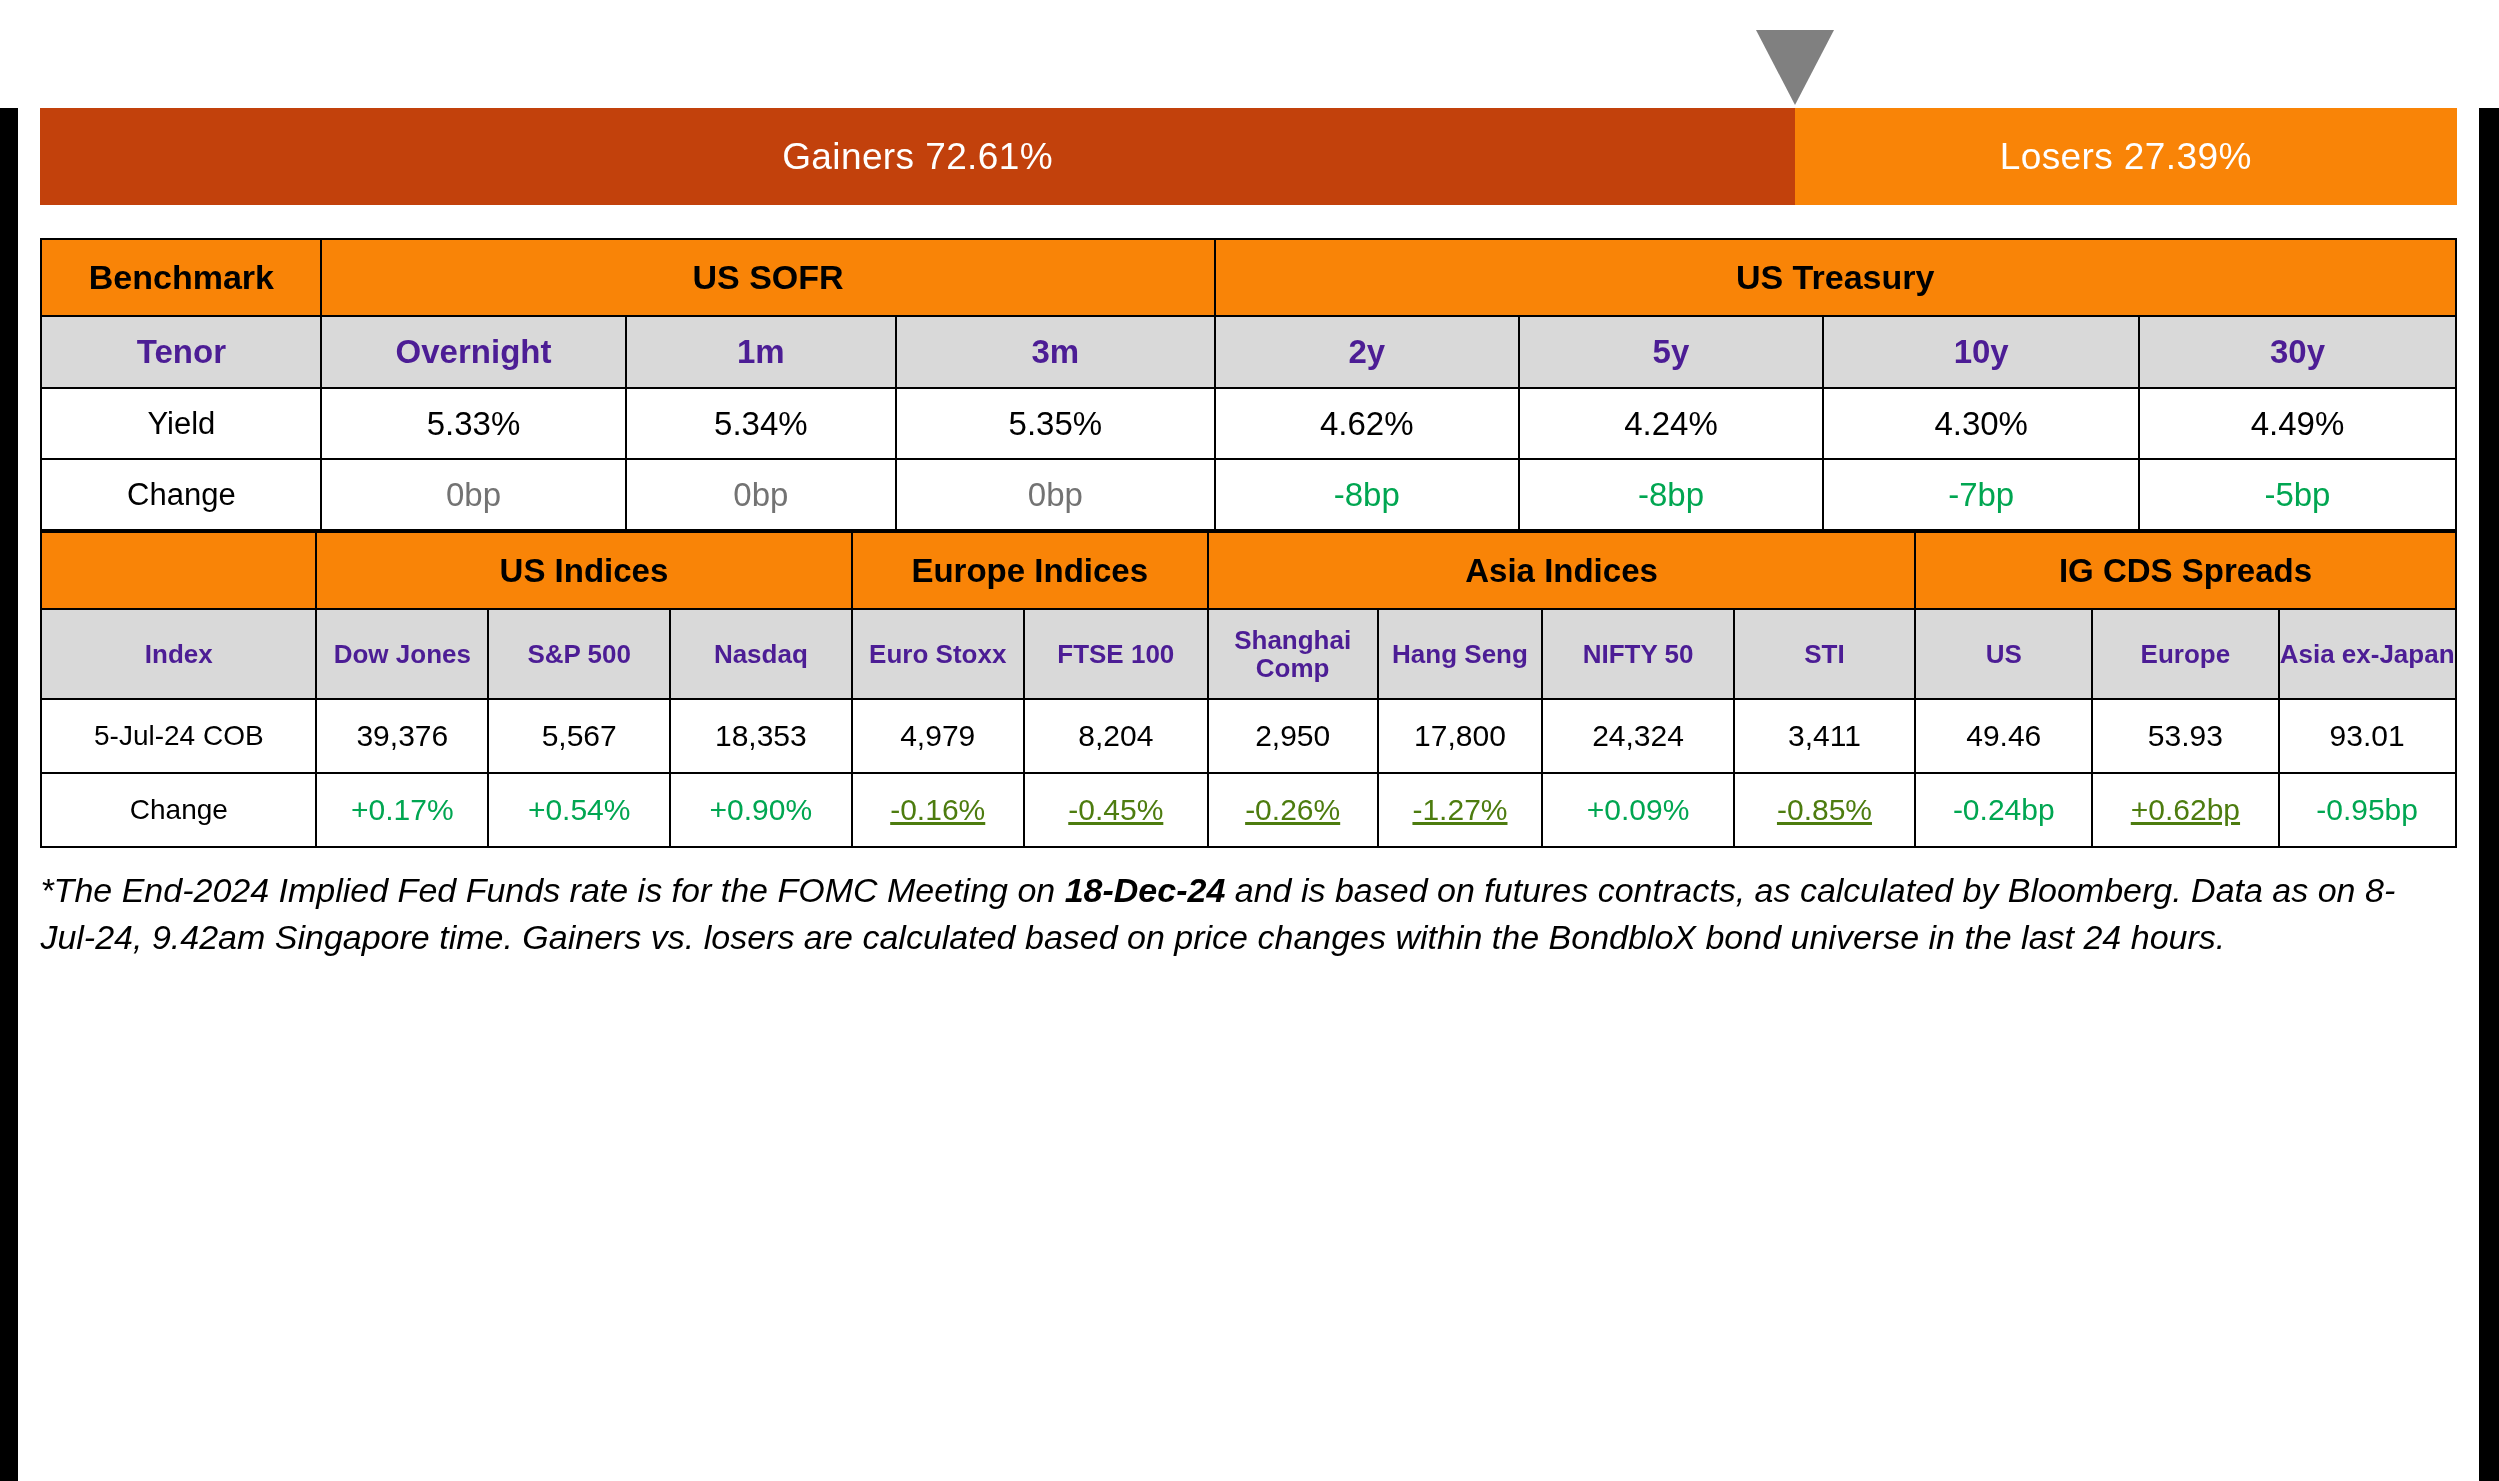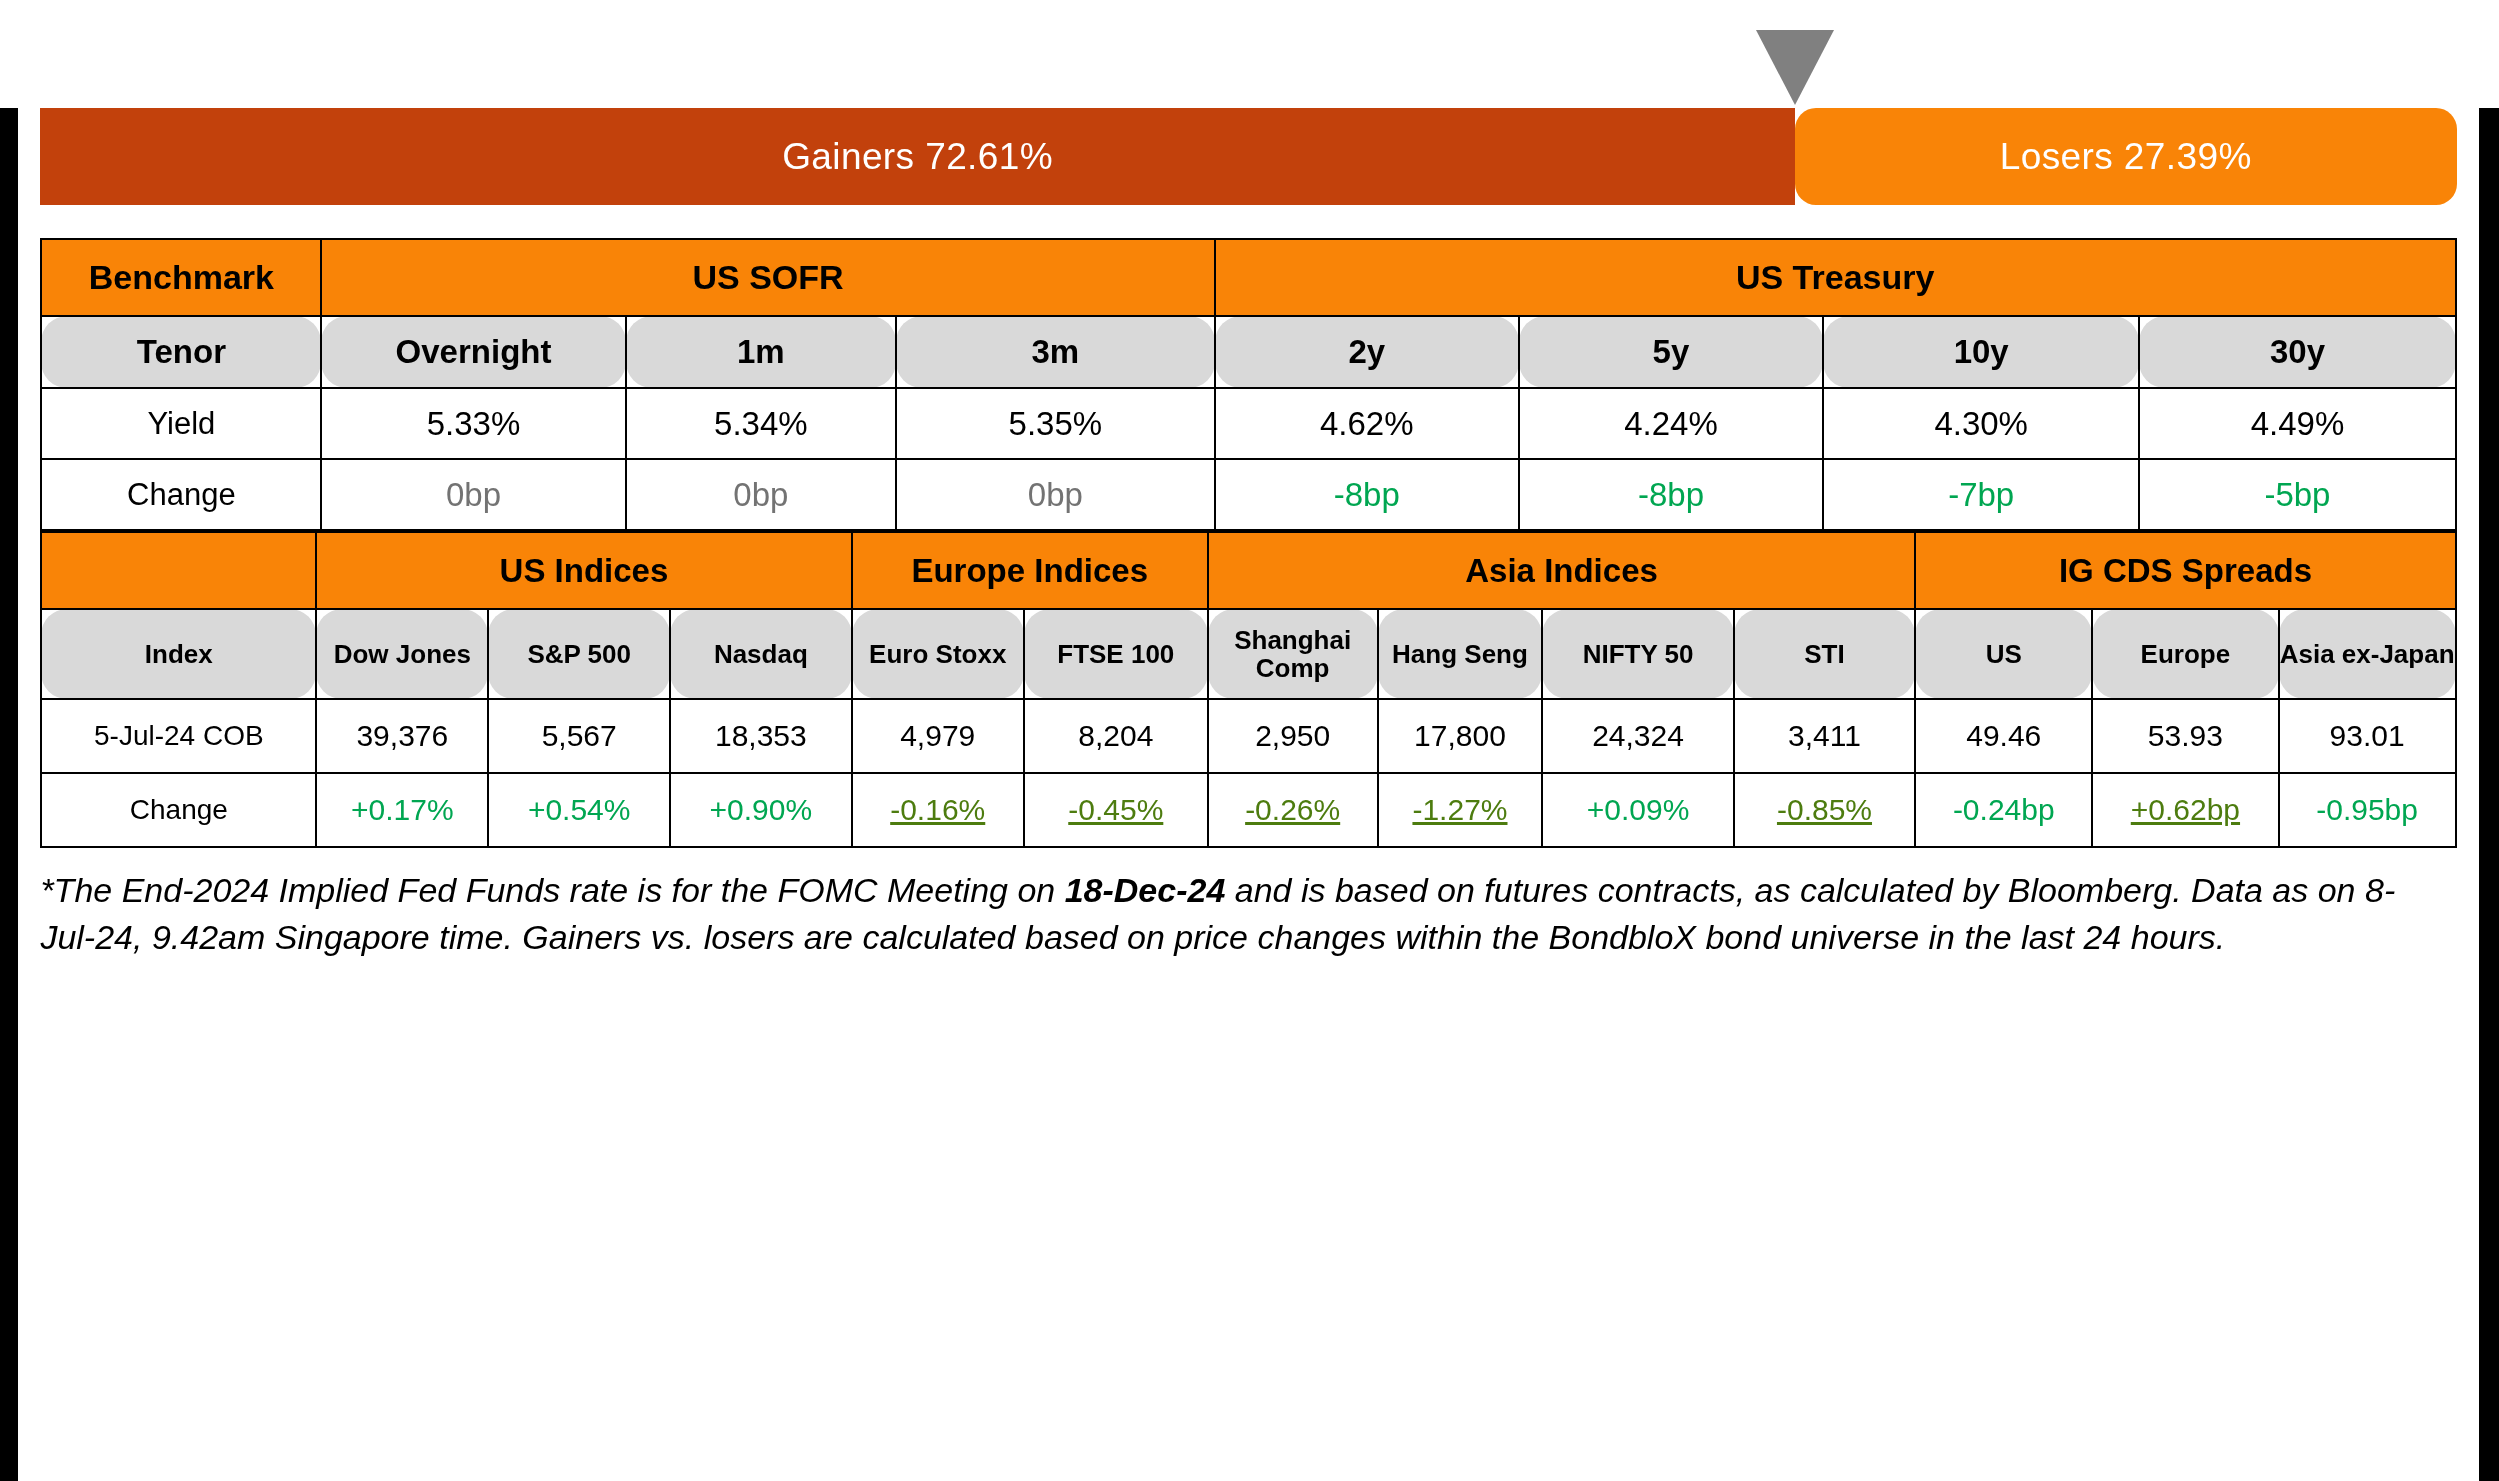--- a/index.html
+++ b/index.html
@@ -57,21 +57,21 @@
   }
   .gl-seg {
     display: flex;
     align-items: center;
     justify-content: center;
     color: #ffffff;
     font-size: 37px;
     letter-spacing: 0.4px;
   }
   .gl-gainers { background: #0080ff; }
-  .gl-losers  { background: #f98407; border-radius: 21px; }
+  .gl-losers  { background: #f98407; }
 
   
   .ff-table {
     margin-top: 28px;
     width: 100%;
     border-collapse: collapse;
     table-layout: fixed;
   }
   .ff-table td {
     border: 3px solid #000000;
@@ -107,25 +107,24 @@
   }
   .grp-head {
     background: #f98407;
     color: #000000;
     font-weight: bold;
     font-size: 34px;
     height: 75px;
   }
   .sub-head {
     background: #d9d9d9;
-    color: #000000;
+    color: #4c1d95;
     font-weight: bold;
     font-size: 33px;
     height: 70px;
-    border-radius: 26px;
   }
   .cell {
     background: #ffffff;
     color: #000000;
     font-size: 33px;
     height: 69px;
     font-weight: normal;
   }
   .cell-label {
     font-size: 31px;

